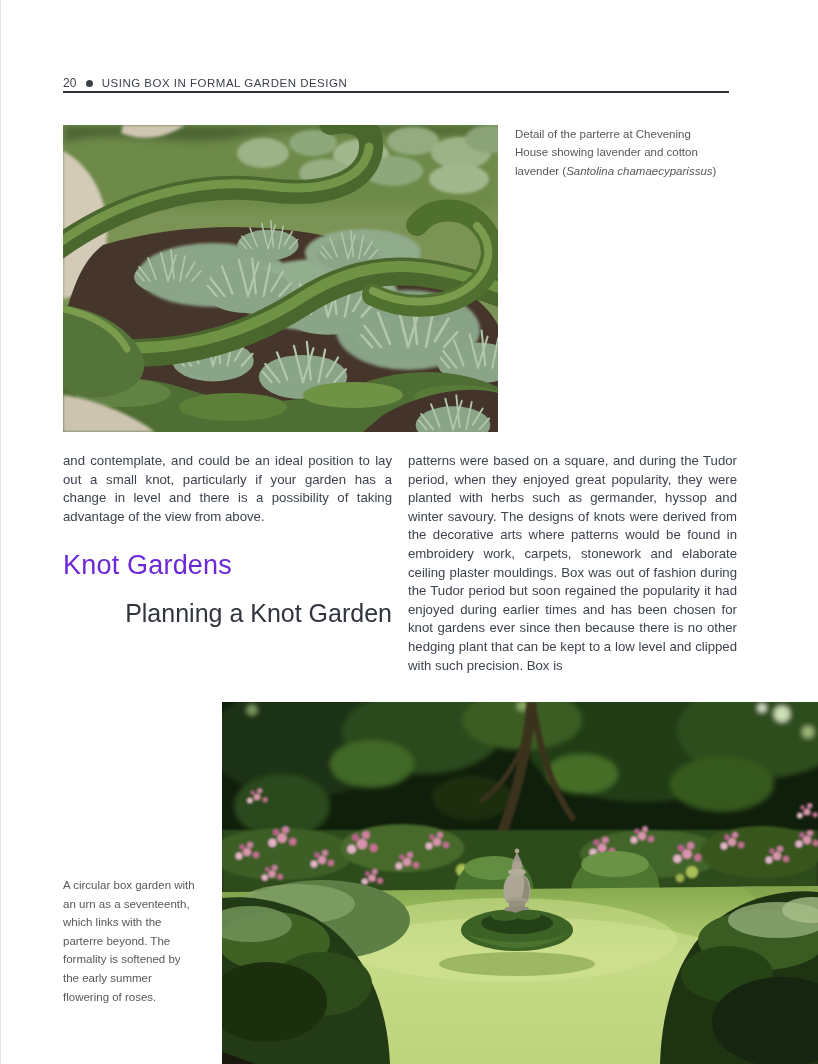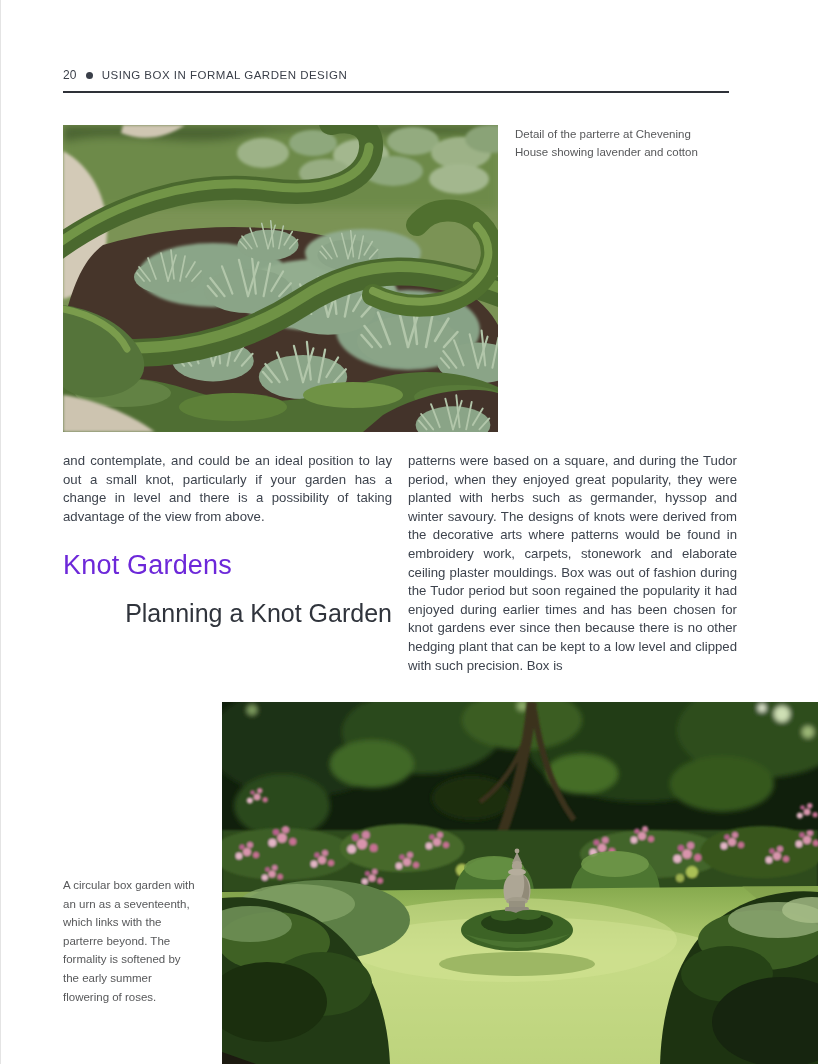--- a/index.html
+++ b/index.html
@@ -4,21 +4,21 @@
 <style>
   html,body{margin:0;padding:0;}
   body{
     width:818px;height:1064px;position:relative;background:#ffffff;
     font-family:"Liberation Sans","DejaVu Sans",sans-serif;overflow:hidden;
   }
   body::before{content:"";position:absolute;left:0;top:0;width:1px;height:100%;background:#e4e4e4;}
   .abs{position:absolute;}
 
   
-  .page-header{left:63px;top:68px;display:flex;align-items:center;gap:9px;
+  .page-header{left:63px;top:76px;display:flex;align-items:center;gap:9px;
     color:#3a3f49;font-size:11.5px;letter-spacing:.5px;}
   .page-num{letter-spacing:.2px;font-size:12px;}
   .bullet{width:7px;height:7px;border-radius:50%;background:#3a3f49;display:inline-block;}
   .header-rule{left:63px;top:91px;width:666px;height:2px;background:#2e3138;}
 
   
   .photo{overflow:hidden;background:#6f8a4f;}
   .photo svg{display:block;}
   .photo-parterre{left:63px;top:125px;width:435px;height:307px;}
   .photo-garden{left:222px;top:702px;width:596px;height:362px;background:#14230e;}
@@ -133,20 +133,21 @@
     <path d="M300,307 L435,307 L435,268 C400,258 350,272 320,290 Z" fill="#43332a"></path>
     <use href="#p1clump" transform="translate(390,300) scale(1.1)"></use>
     <path d="M0,270 C30,274 66,288 92,307 L0,307 Z" fill="#cdc4b0" filter="url(#p1b)"></path>
   </g>
 </svg>
 </div>
 
 <div class="abs caption caption-parterre">
   <div>Detail of the parterre at Chevening</div>
   <div>House showing lavender and cotton</div>
+  <div><span>lavender (</span><span class="it">Santolina chamaecyparissus</span><span>)</span></div>
 </div>
 
 <div class="abs col col-left">
   <p>and contemplate, and could be an ideal position to lay out a small knot, particularly if your garden has a change in level and there is a possibility of taking advantage of the view from above.</p>
   <h1 class="section-heading">Knot Gardens</h1>
   <h2 class="subsection-heading">Planning a Knot Garden</h2>
 </div>
 
 <div class="abs col col-right">
   <p>patterns were based on a square, and during the Tudor period, when they enjoyed great popularity, they were planted with herbs such as germander, hyssop and winter savoury. The designs of knots were derived from the decorative arts where patterns would be found in embroidery work, carpets, stonework and elaborate ceiling plaster mouldings. Box was out of fashion during the Tudor period but soon regained the popularity it had enjoyed during earlier times and has been chosen for knot gardens ever since then because there is no other hedging plant that can be kept to a low level and clipped with such precision. Box is</p>

